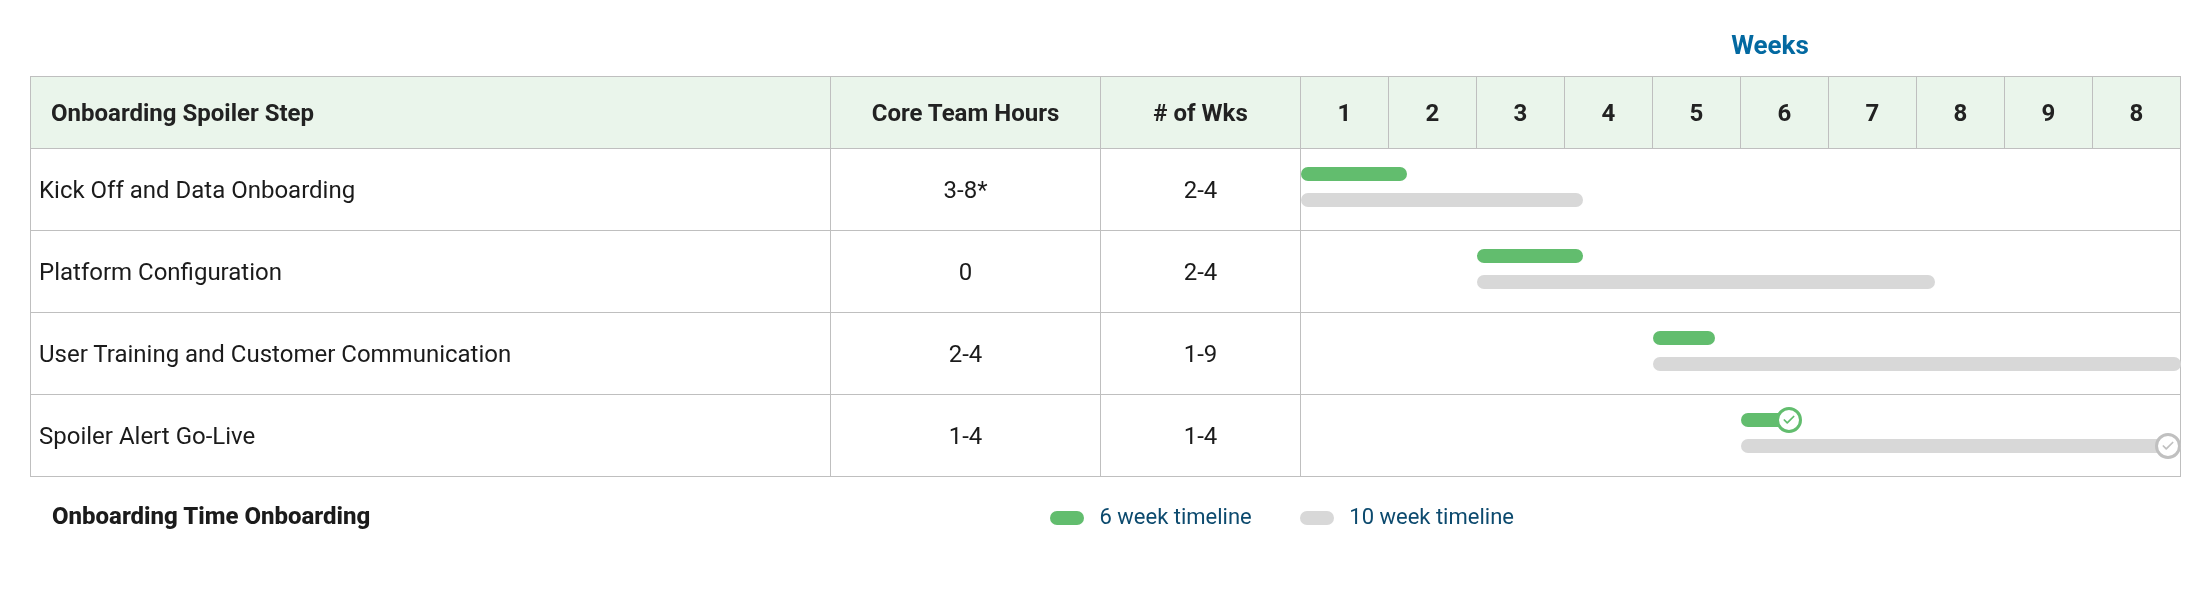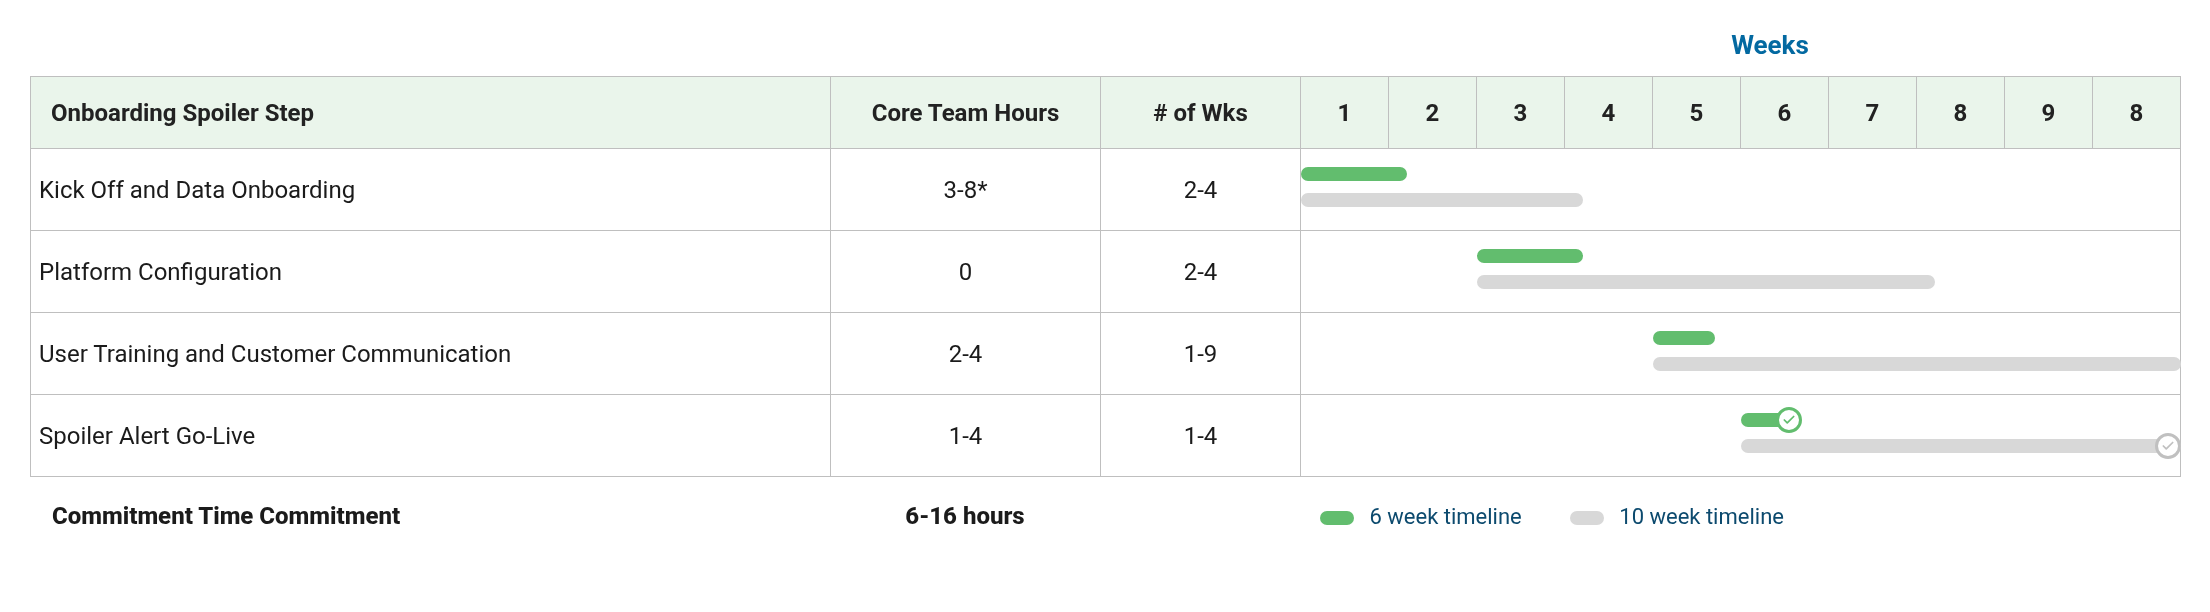--- a/index.html
+++ b/index.html
@@ -195,22 +195,21 @@
               <svg viewBox="0 0 24 24">
                 <path d="M4 12l5 5 11-11" fill="none" stroke="#c0c0c0" stroke-width="3" stroke-linecap="round" stroke-linejoin="round"></path>
               </svg>
             </div>
           </td>
         </tr>
       </tbody>
   </table>
 
   <div class="summary">
-    <div class="slabel" id="slabel" style="width: 800px; box-sizing: border-box;">Commitment Time Commitment</div>
-    <div class="shours" id="shours" style="width: 270px; text-align: center;">6-16 hours</div>
+    <div class="slabel" id="slabel" style="width: 800px; box-sizing: border-box;">Onboarding Time Onboarding</div>
     <div style="width: 220px;"></div>
       <div class="legend" id="legend">
       <div>
         <span class="chip green"></span>
         <span>6 week timeline</span>
       </div>
       <div>
         <span class="chip gray"></span>
         <span>10 week timeline</span>
       </div>

